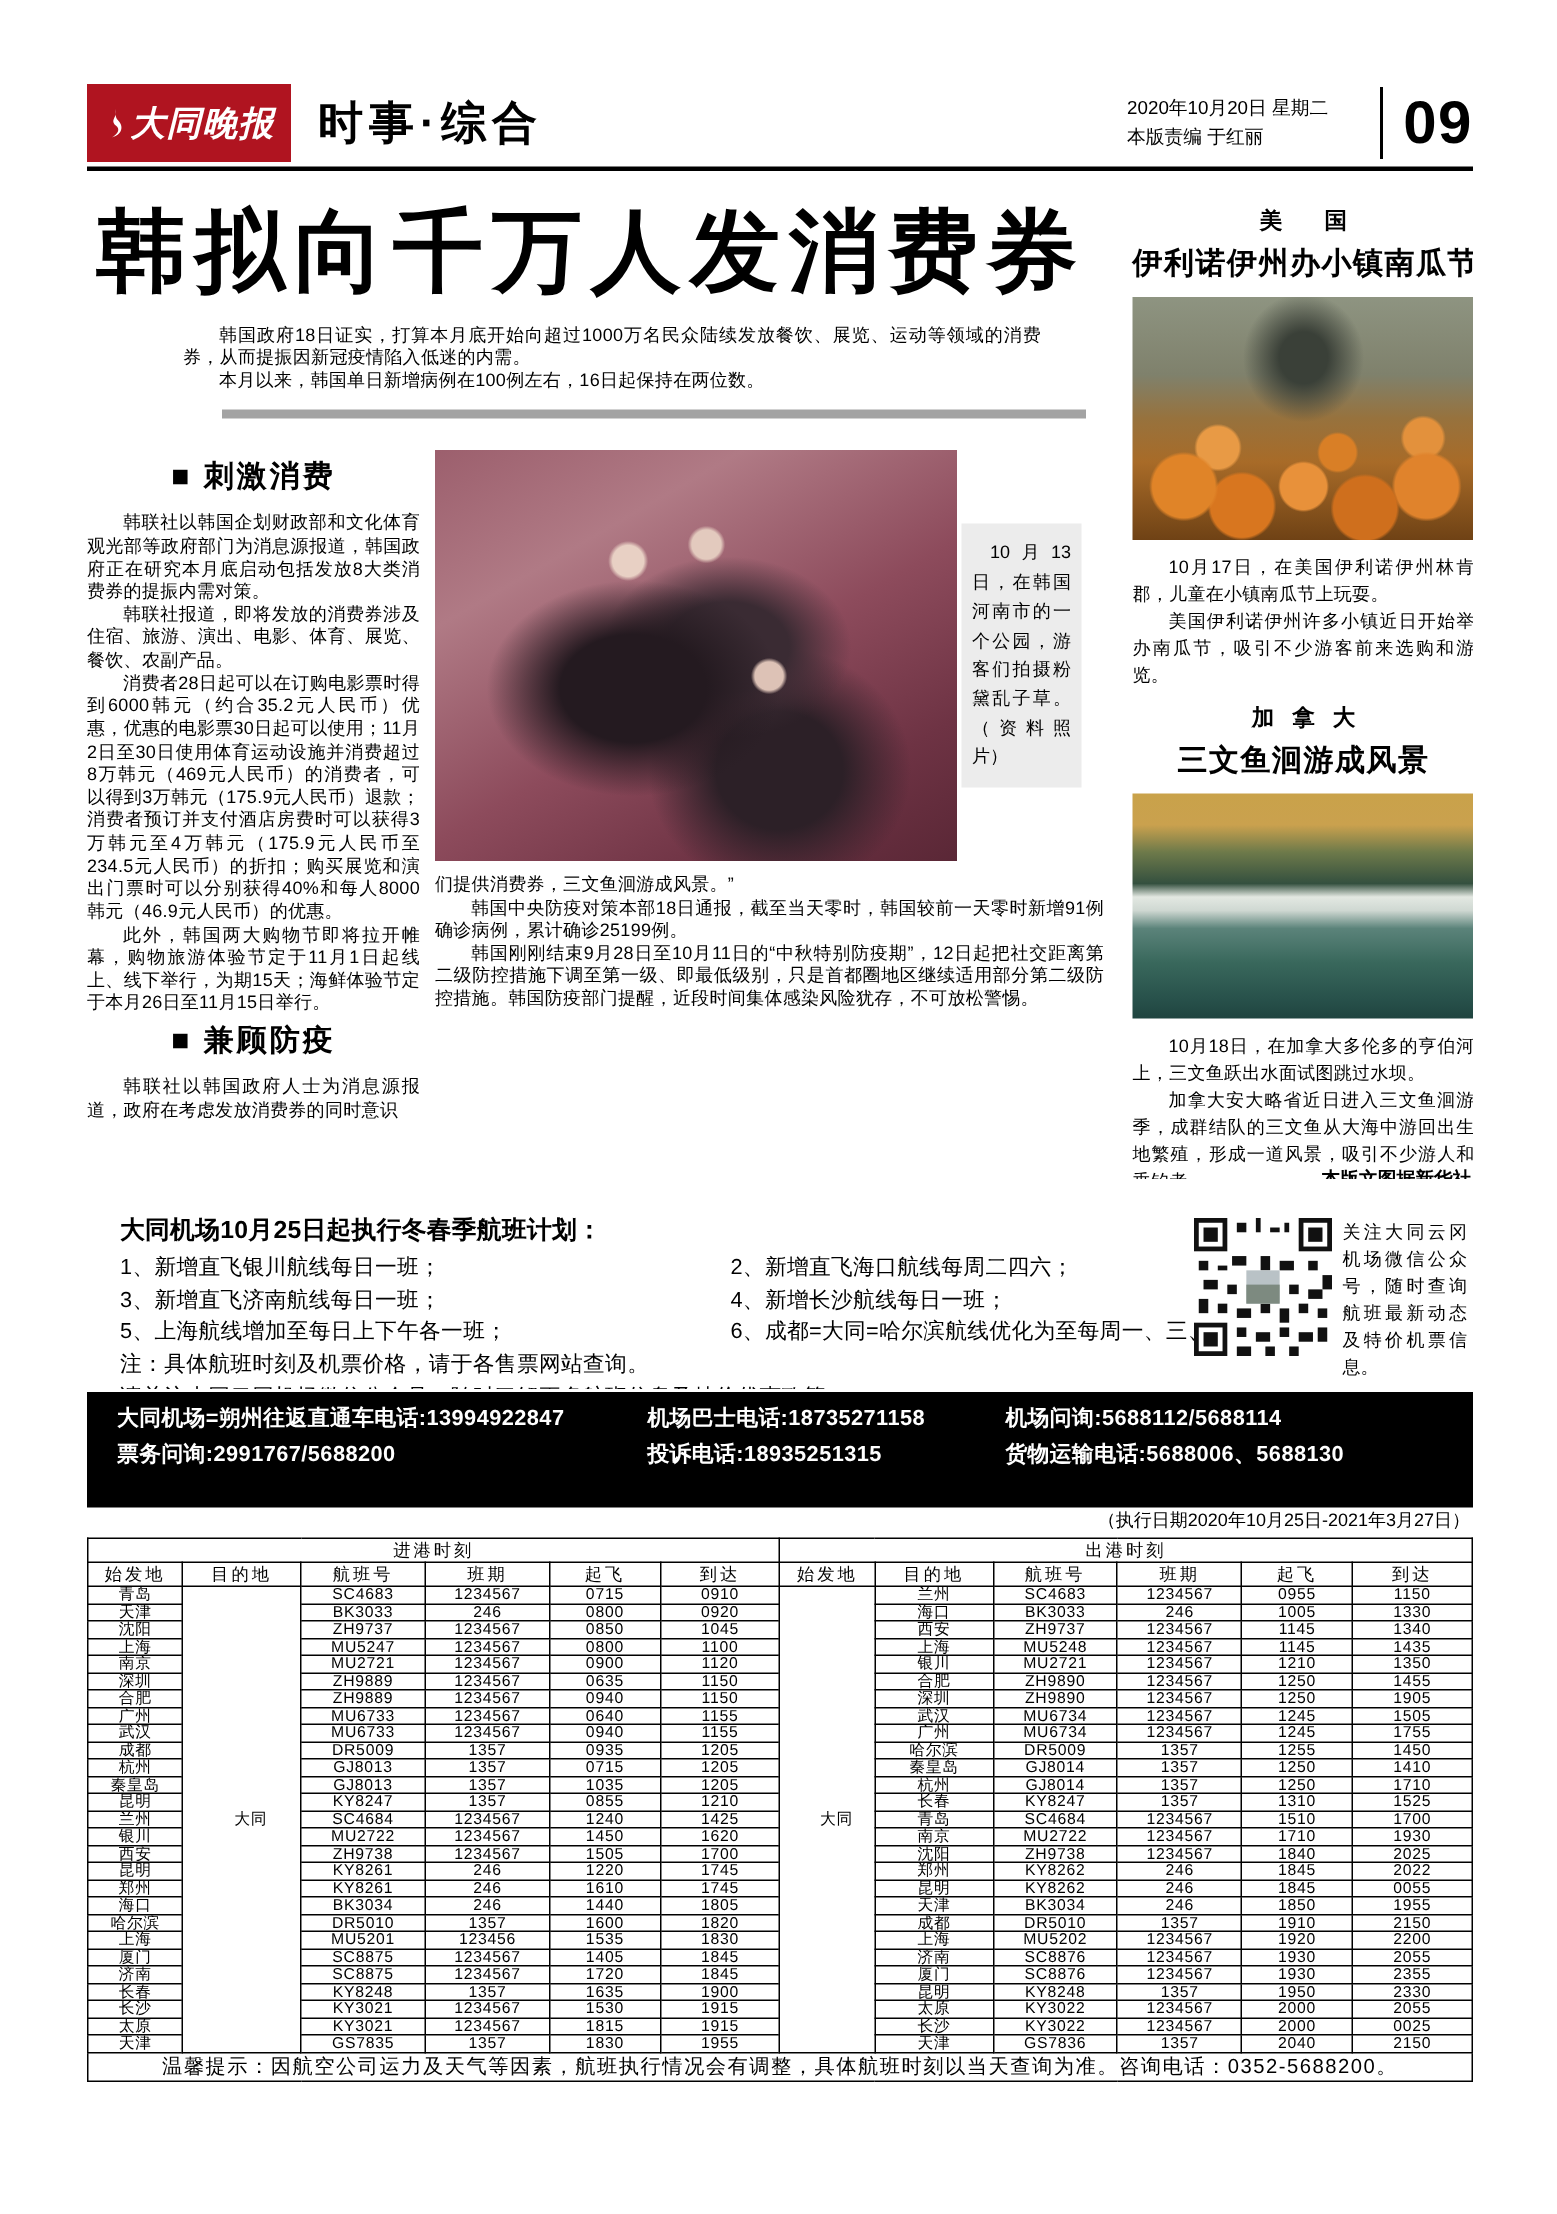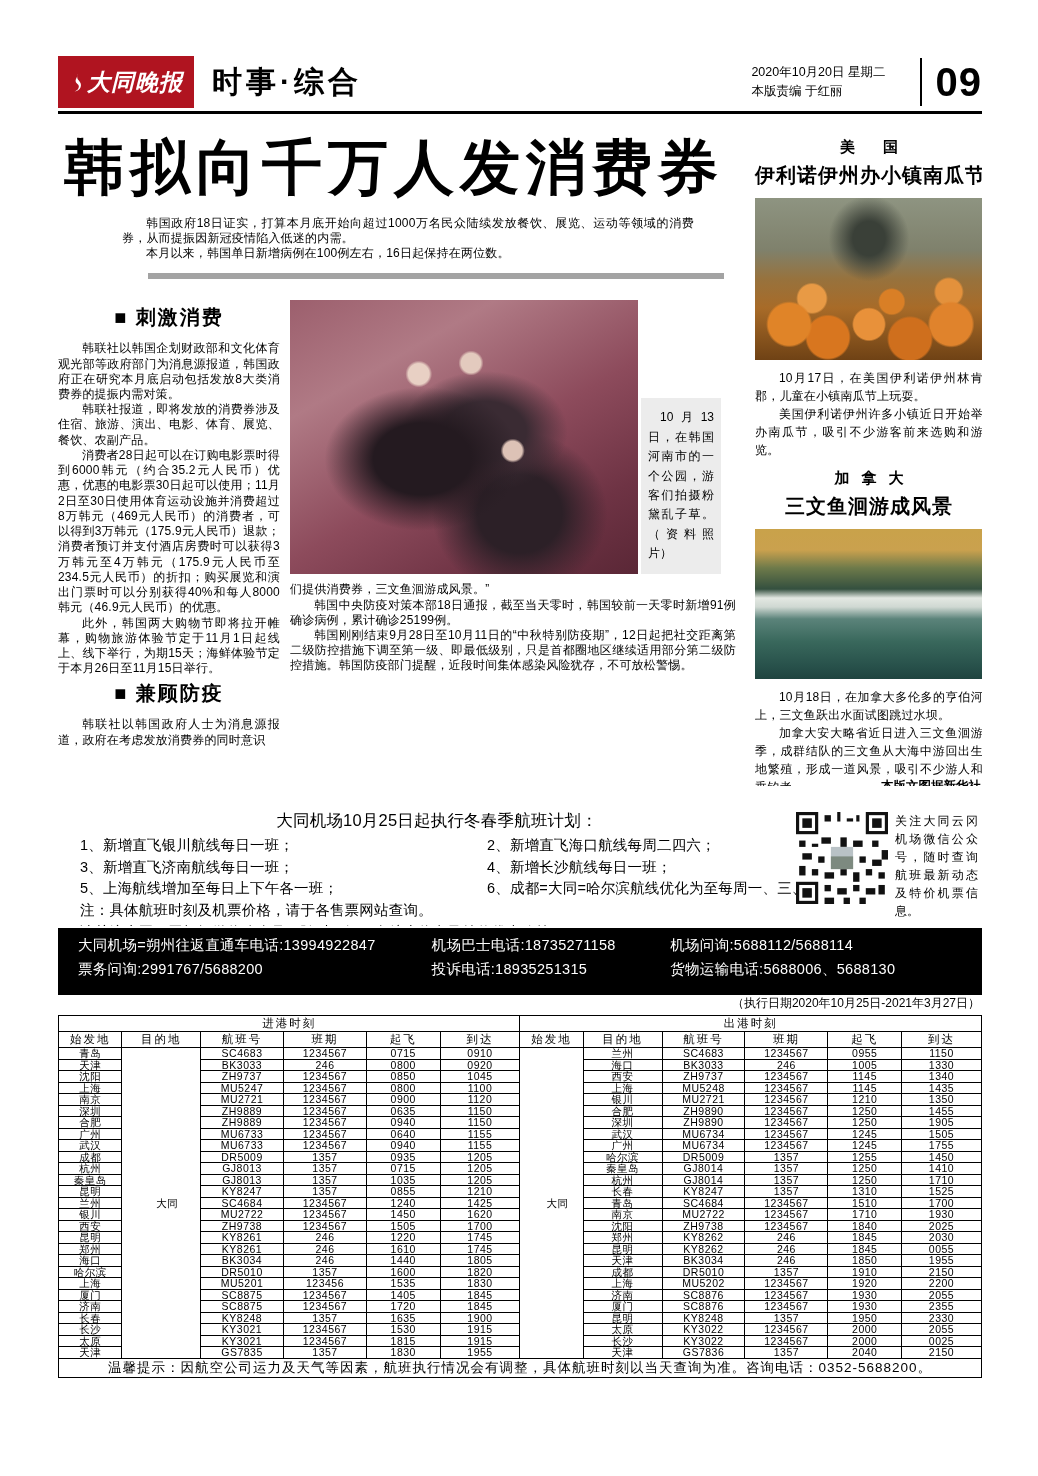--- a/index.html
+++ b/index.html
@@ -30,21 +30,21 @@
   .lede p { text-indent:2em; text-align:justify; }
   .gray-rule { height:6px; background:#a3a3a3; margin:12px 12px 10px 90px; }
 
   .cols { display:flex; gap:10px;margin-top:21px; }
   .col1 { width:222px; flex:none; }
   .right-cols { flex:1; min-width:0; }
   .sec-head { font-size:20px; font-weight:800; text-align:center; letter-spacing:2px; margin:4px 0 10px; }
   .bodytext p { font-size:12px; line-height:1.27; text-indent:2em; text-align:justify; letter-spacing:0.2px; }
   .cont-first p:first-child { text-indent:0; }
 
-  .photo-row { display:flex; align-items:flex-end; gap:3px; height:274px; margin-bottom:8px; }
+  .photo-row { display:flex; align-items:center; gap:3px; height:274px; margin-bottom:8px; }
   .main-photo { width:348px; height:274px; flex:none;
     background:
       radial-gradient(circle at 37% 27%, #e8d0c4 0 3.5%, transparent 4.5%),
       radial-gradient(circle at 52% 23%, #e3cabe 0 3.5%, transparent 4.5%),
       radial-gradient(circle at 64% 55%, #ddc2b6 0 3.5%, transparent 4.5%),
       radial-gradient(ellipse at 38% 58%, #241a20 0 16%, transparent 32%),
       radial-gradient(ellipse at 56% 48%, #3a2b33 0 15%, transparent 30%),
       radial-gradient(ellipse at 66% 78%, #2c2027 0 13%, transparent 27%),
       linear-gradient(150deg,#9c5f6d 0%,#b07a85 25%,#8d4b5c 55%,#6e3344 80%,#5a2736 100%); }
   .photo-cap { width:80px; background:#ececec; font-size:12px; line-height:1.62; padding:10px 7px; text-align:justify; text-indent:1em; height:176px; }
@@ -76,30 +76,30 @@
   .goodnews { margin-top:14px; }
   .banner { height:70px; position:relative; overflow:hidden;
     background:linear-gradient(180deg,#a8a8a8 0%,#cdcdcd 30%,#e0e0e0 58%,#b7b7b7 100%); }
   .banner-title { position:absolute; left:52px; top:2px; font-size:50px; font-weight:900; letter-spacing:44px; color:#0d0d0d; white-space:nowrap; }
   .banner-watermark { position:absolute; left:345px; top:30px; font-size:12px; color:#60605e; letter-spacing:3px; }
   .terminal-shape { position:absolute; left:18%; bottom:8px; width:46%; height:16px; background:rgba(70,70,70,.22); transform:skewX(-12deg); }
   .plane { position:absolute; right:60px; top:0; width:330px; height:66px; }
 
   .gn-body { display:flex; background:#fff; height:126px; padding:8px 0 0 22px; overflow:hidden; }
   .gn-text { flex:1; min-width:0; font-size:14.5px; line-height:1.5; letter-spacing:0.2px; }
-  .gn-intro { font-size:16.5px; font-weight:400; margin-bottom:2px;text-align:center; }
+  .gn-intro { font-size:16.5px; font-weight:700; margin-bottom:2px; }
   .gn-items { display:grid; grid-template-columns:57% 43%; }
   .gn-items div { white-space:nowrap; }
   .gn-note { white-space:nowrap; }
   .gn-qr { width:188px; flex:none; display:flex; gap:7px; padding:4px 4px 0 2px;justify-content:space-between; }
   .qr-code { width:92px; height:92px; flex:none; }
   .qr-cap { font-size:12px; line-height:1.5; text-align:justify; }
 
   
-  .info-bar { background:#000; color:#fff; margin-top:2px; padding:8px 20px 16px; display:grid; grid-template-columns:40% 27% 33%; row-gap:5px; font-size:14.5px; font-weight:400; letter-spacing:0.3px; }
+  .info-bar { background:#000; color:#fff; margin-top:2px; padding:8px 20px 26px; display:grid; grid-template-columns:40% 27% 33%; row-gap:5px; font-size:14.5px; font-weight:700; letter-spacing:0.3px; }
   .info-bar div { white-space:nowrap; }
 
   
   .sch-title { text-align:center; font-size:31px; font-weight:900; letter-spacing:3px; margin-top:8px; }
   .sch-sub { text-align:right; font-size:12px; margin:0 2px 3px; }
   table.flights { width:100%; border-collapse:collapse; table-layout:fixed; }
   table.flights th, table.flights td { border:1px solid #000; text-align:center; padding:0; font-weight:400; overflow:hidden; white-space:nowrap; }
   table.flights thead th { font-size:11.5px; height:14px; letter-spacing:2px; }
   table.flights tbody td { font-size:10.5px; height:10px; line-height:1; letter-spacing:0.5px; }
   td.city { letter-spacing:1.5px; }
@@ -505,21 +505,21 @@
           <tr>
             <td class="city">昆明</td>
             <td>KY8261</td>
             <td>246</td>
             <td>1220</td>
             <td>1745</td>
             <td class="city">郑州</td>
             <td>KY8262</td>
             <td>246</td>
             <td>1845</td>
-            <td>2030</td>
+            <td>2022</td>
           </tr>
           <tr>
             <td class="city">郑州</td>
             <td>KY8261</td>
             <td>246</td>
             <td>1610</td>
             <td>1745</td>
             <td class="city">昆明</td>
             <td>KY8262</td>
             <td>246</td>

